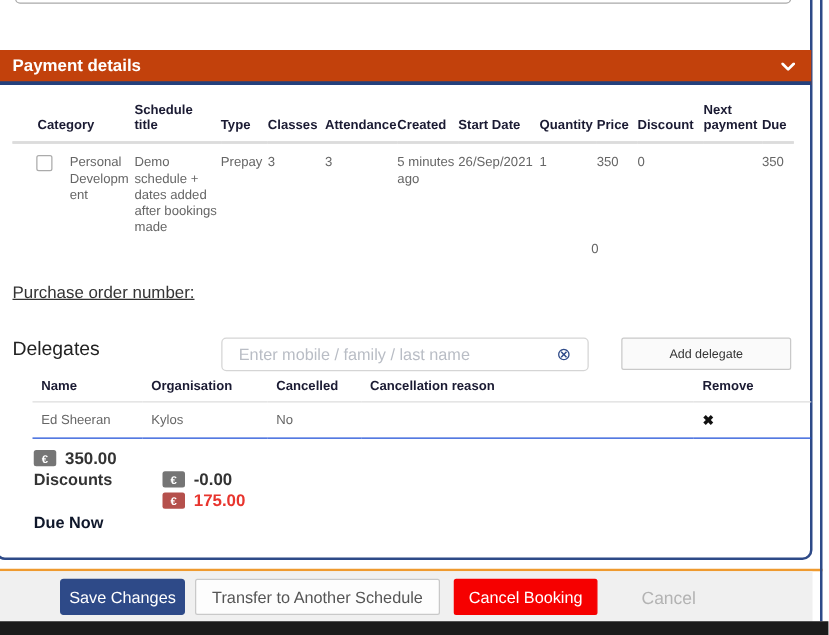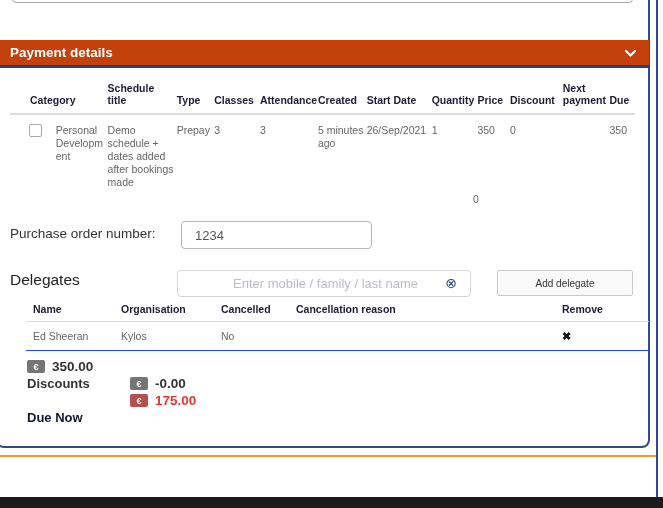--- a/index.html
+++ b/index.html
@@ -45,35 +45,34 @@
     font-size:10.5px; color:#666; vertical-align:top; padding:9px 3px 0 0;
     line-height:13px; word-wrap:break-word;
   }
   .checkbox {
     width:13px; height:13px; border:1px solid #ababab; border-radius:2px;
     background:#fff; margin-left:19px; cursor:pointer;
   }
   .price-total { position:absolute; left:473px; top:193px; font-size:10.5px; color:#666; }
 
   
-  .po-label { position:absolute; left:10px; top:226px; font-size:13.5px; color:#333; }
+  .po-label { position:absolute; left:10px; top:226px; font-size:13.5px; color:#333;text-decoration:underline; }
   .po-input {
     position:absolute; left:181px; top:221px; width:191px; height:28px;
     border:1px solid #b5b5b5; border-radius:4px; padding:0 10px 0 13px;
     font-size:13px; color:#555; font-family:"Liberation Sans",sans-serif;
   }
 
   
   .delegates-label { position:absolute; left:10px; top:271px; font-size:15.5px; color:#222; }
   .delegate-search-wrap { position:absolute; left:177px; top:270px; width:294px; height:27px; }
   .delegate-search {
     width:100%; height:100%; border:1px solid #d5d5d5; border-radius:4px;
     padding:0 52px 0 13px; font-size:13px; color:#0f766e;
     font-family:"Liberation Sans",sans-serif;
-    text-align:right;
   }
   .delegate-search::placeholder { color:#b9bdc5; opacity:1; }
   .clear-icon {
     position:absolute; right:14px; top:5px; font-size:14px; color:#2e4a88;
     line-height:16px; cursor:pointer;
   }
   .add-delegate-btn {
     position:absolute; left:497px; top:270px; width:136px; height:26px;
     background:#fafafa; border:1px solid #c9c9c9; border-radius:2px;
     font-size:10px; color:#333; font-family:"Liberation Sans",sans-serif; cursor:pointer;
@@ -189,21 +188,20 @@
         <td>0</td>
         <td></td>
         <td>350</td>
       </tr>
     </tbody>
   </table>
 
   <div class="price-total">0</div>
 
   <div class="po-label">Purchase order number:</div>
-  <input class="po-input" type="text" value="1234" style="">
 
   <div class="delegates-label">Delegates</div>
   <div class="delegate-search-wrap">
     <input class="delegate-search" type="text" placeholder="Enter mobile / family / last name" style="">
     <span class="clear-icon">⊗</span>
   </div>
   <button class="add-delegate-btn">Add delegate</button>
 
   <table class="del-table">
     <colgroup>
@@ -245,17 +243,23 @@
     </div>
     <div class="total-row due">
       <span class="total-label">Due Now</span>
       <span class="cur-badge">€</span>
       <span class="total-value">175.00</span>
     </div>
   </div>
 
   <div class="orange-line"></div>
 
+  <div class="footer">
+    <button class="btn-save">Save Changes</button>
+    <button class="btn-transfer">Transfer to Another Schedule</button>
+    <button class="btn-cancel-booking">Cancel Booking</button>
+    <span class="cancel-link">Cancel</span>
+  </div>
 
   <div class="modal-right-border"></div>
   <div class="black-bar"></div>
 
 </div>
 
 </body></html>

